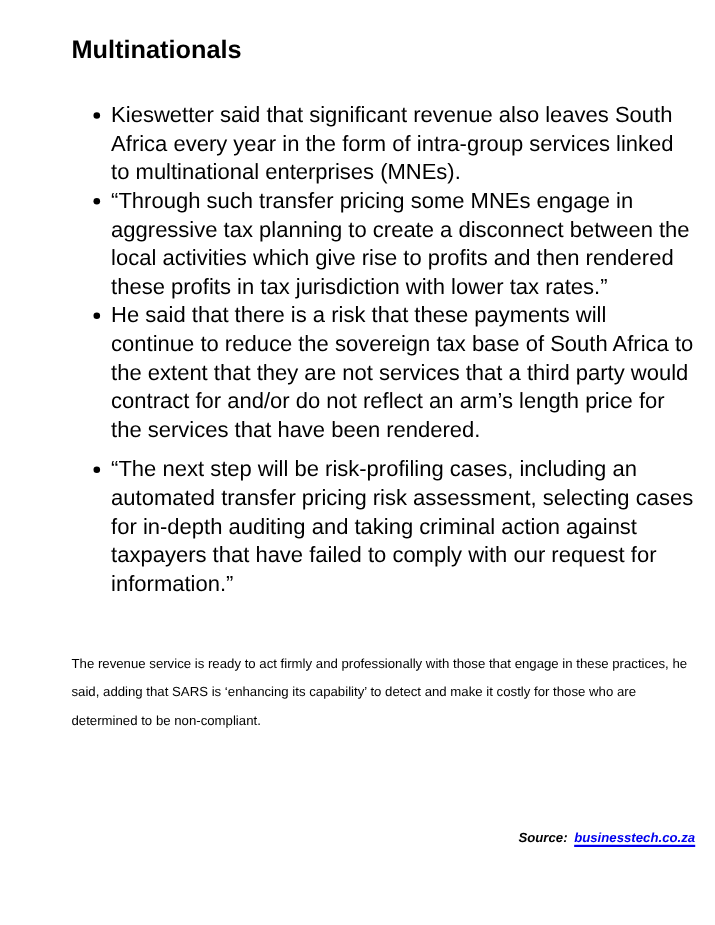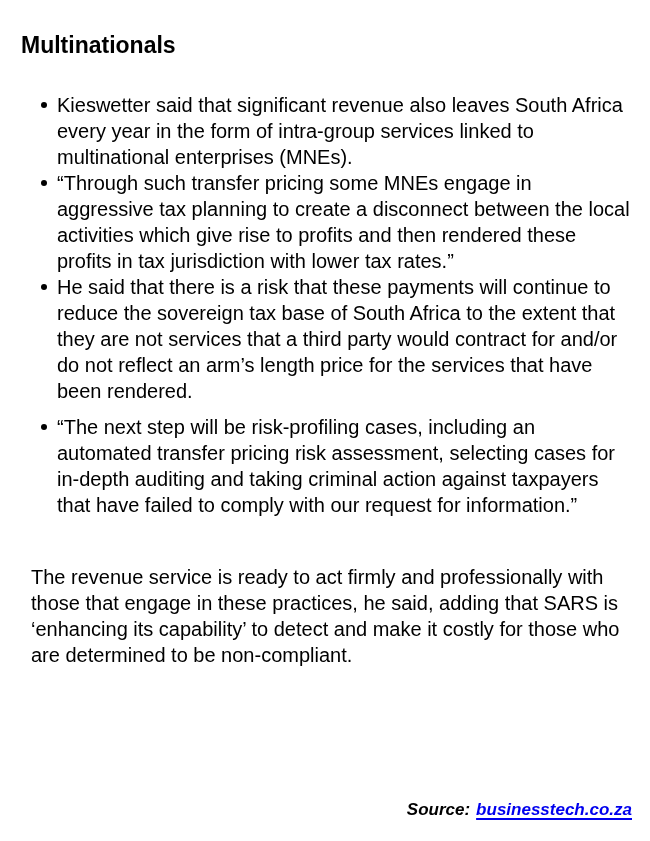--- a/index.html
+++ b/index.html
@@ -9,20 +9,21 @@
     background: #ffffff;
   }
   .page {
     position: relative;
     width: 650px;
     height: 841px;
     background: #ffffff;
     font-family: "Liberation Sans", sans-serif;
     color: #000000;
     overflow: hidden;
+    padding-left: 44px;
   }
   .page-title {
     margin: 31px 18px 0 21px;
     font-size: 23px;
     line-height: 28px;
     font-weight: bold;
     color: #000000;
   }
   .bullet-list {
     list-style: none;
@@ -42,29 +43,29 @@
     top: 10px;
     width: 6px;
     height: 6px;
     border-radius: 50%;
     background: #000000;
   }
   .bullet-list li.spaced {
     margin-top: 10px;
   }
   .closing-paragraph {
-    margin: 46px 18px 0 31px;
-    font-size: 20px;
+    margin: 46px 18px 0 21px;
+    font-size: 12px;
     line-height: 26px;
   }
   .source-attribution {
     position: absolute;
-    top: 800px;
+    top: 754px;
     right: 18px;
-    font-size: 17px;
+    font-size: 12px;
     font-weight: bold;
     font-style: italic;
     white-space: nowrap;
     text-align: center;
   }
   .source-label {
     color: #000000;
     margin-right: 6px;
   }
   .source-link {

